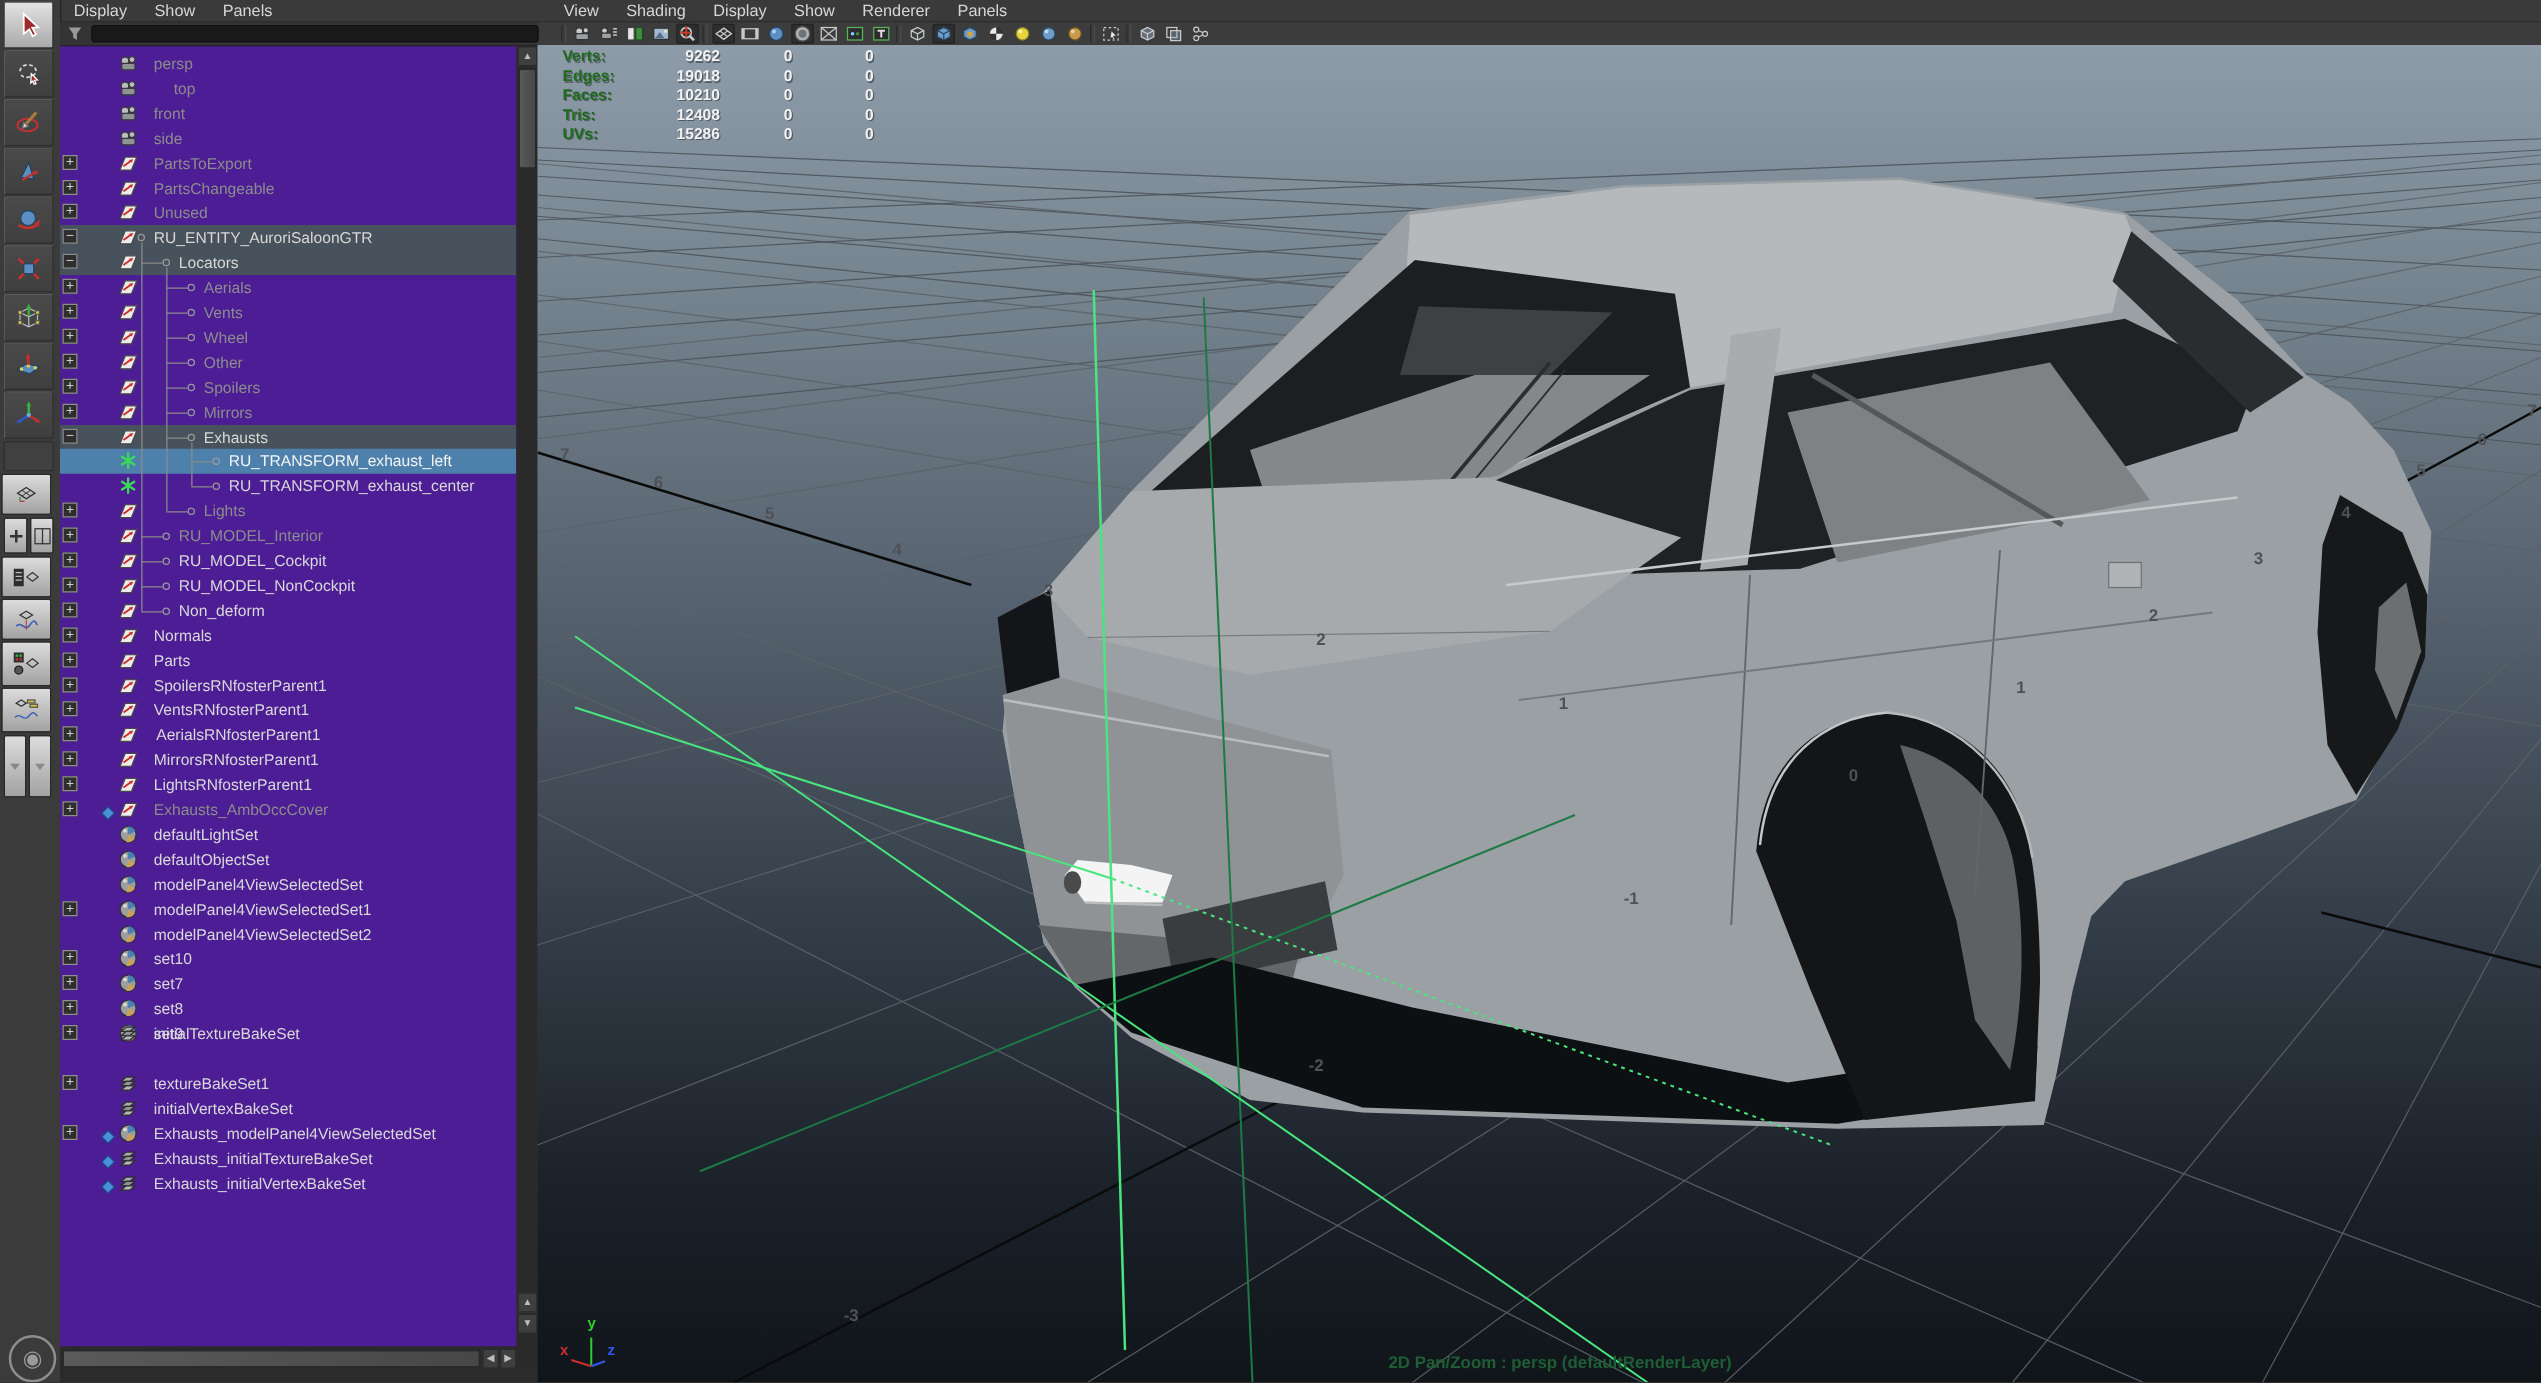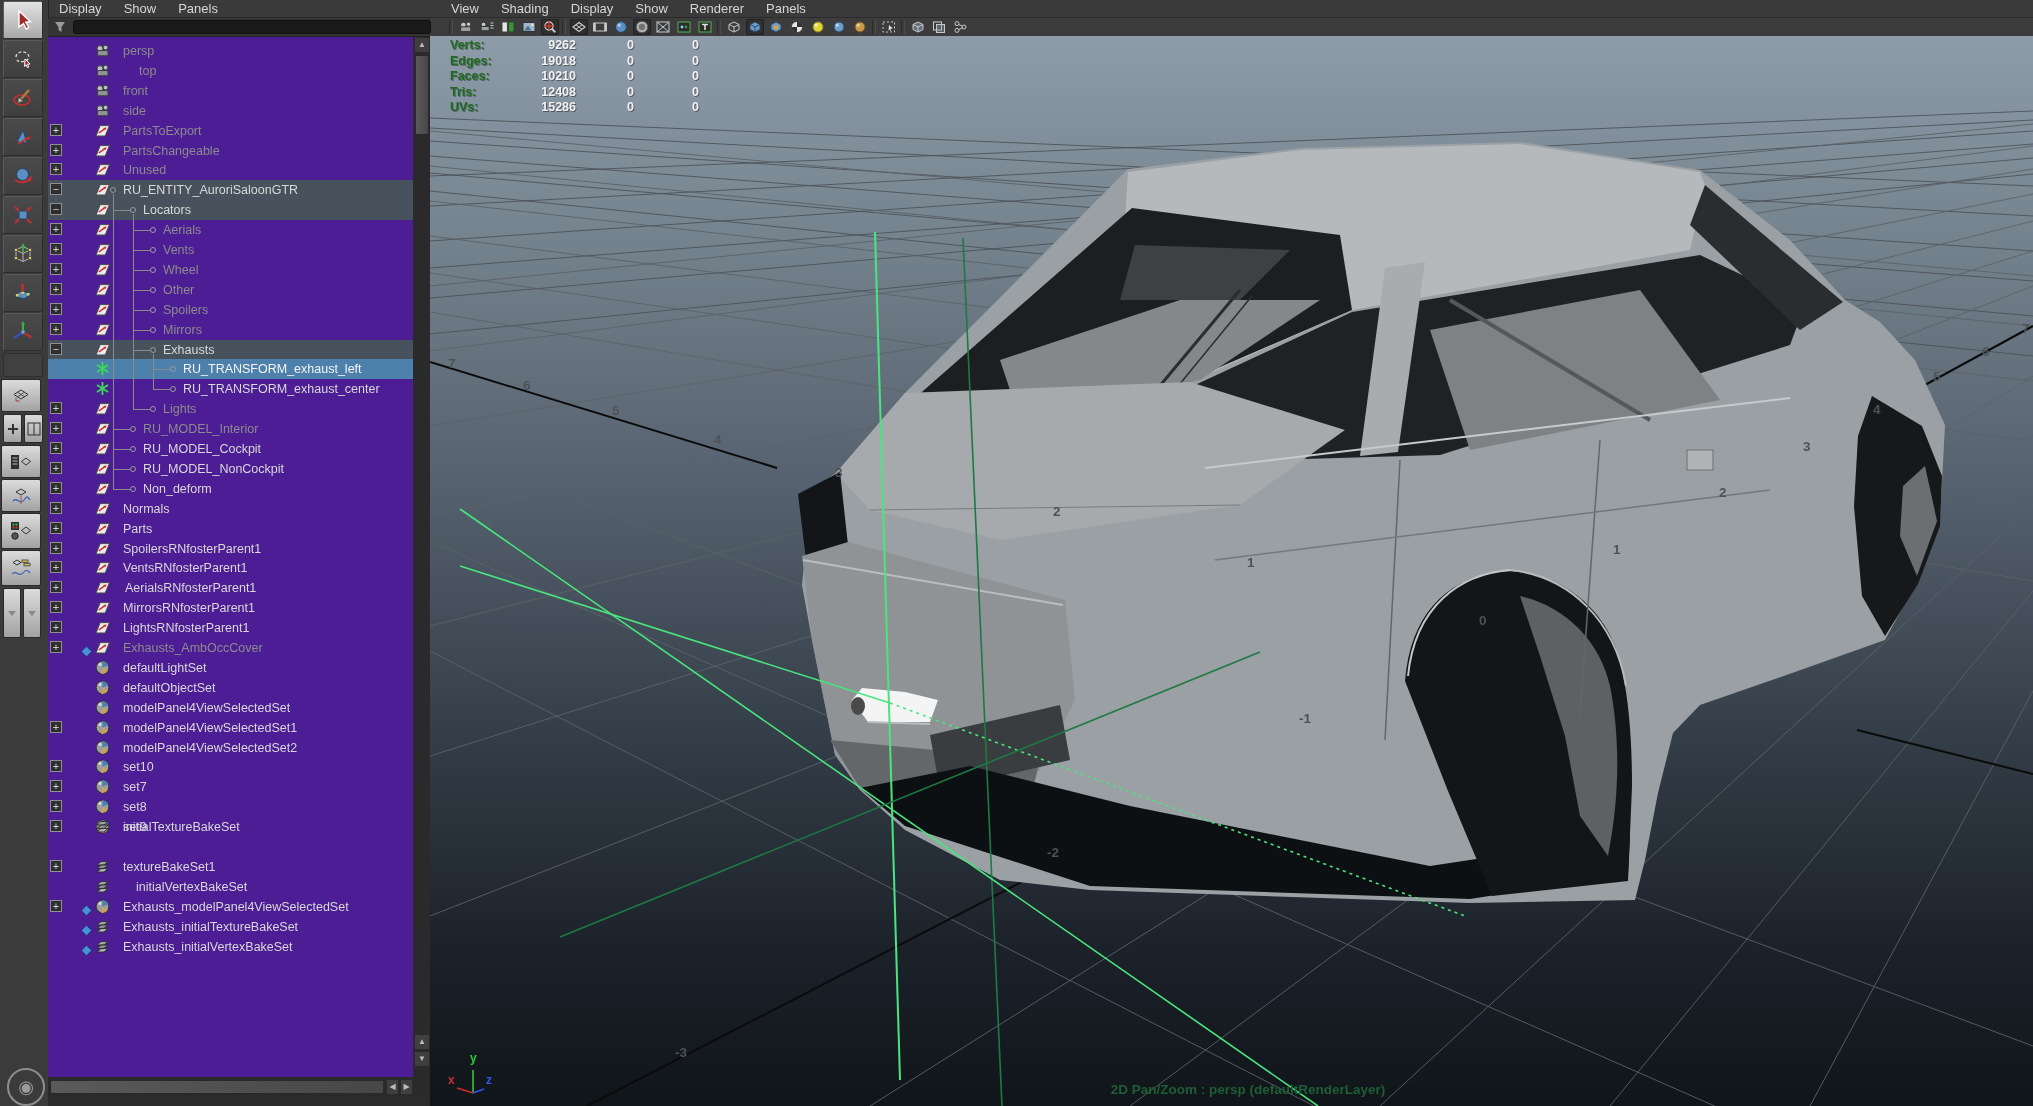--- a/index.html
+++ b/index.html
@@ -821,21 +821,21 @@
           <span class="lbl" style="left: 75px;">textureBakeSet1</span>
         </div>
         <div class="row" style="top: 839.8px;">
           <span class="oicon"><svg width="15" height="15" viewBox="0 0 15 15">
               <g stroke="#2f2f2f">
                 <polygon points="2,6 6,2.6 13,2.6 9,6" fill="#a8acae"></polygon>
                 <polygon points="2,9.4 6,6 13,6 9,9.4" fill="#8f9396"></polygon>
                 <polygon points="2,13 6,9.6 13,9.6 9,13" fill="#b4b8ba"></polygon>
               </g>
             </svg></span>
-          <span class="lbl" style="left: 88px;">initialVertexBakeSet</span>
+          <span class="lbl" style="left: 75px;">initialVertexBakeSet</span>
         </div>
         <div class="row" style="top: 859.7px;">
           <div class="exp">+</div>
           <span class="odiamond"><svg width="11" height="11" viewBox="0 0 11 11">
               <polygon points="5.5,0.5 10.5,5.5 5.5,10.5 0.5,5.5" fill="#4a90d9" stroke="#1d4f86"></polygon>
             </svg></span>
           <span class="oicon"><svg width="15" height="15" viewBox="0 0 15 15">
               <circle cx="7.5" cy="7.5" r="6.4" fill="#9b9ea1" stroke="#2e2e2e"></circle>
               <path d="M7.5,7.5 L7.5,1.2 A6.4,6.4 0 0 1 13.3,5.2 Z" fill="#4a7fb5"></path>
               <path d="M7.5,7.5 L12.9,10.6 A6.4,6.4 0 0 1 6,13.7 Z" fill="#c8a15e"></path>

